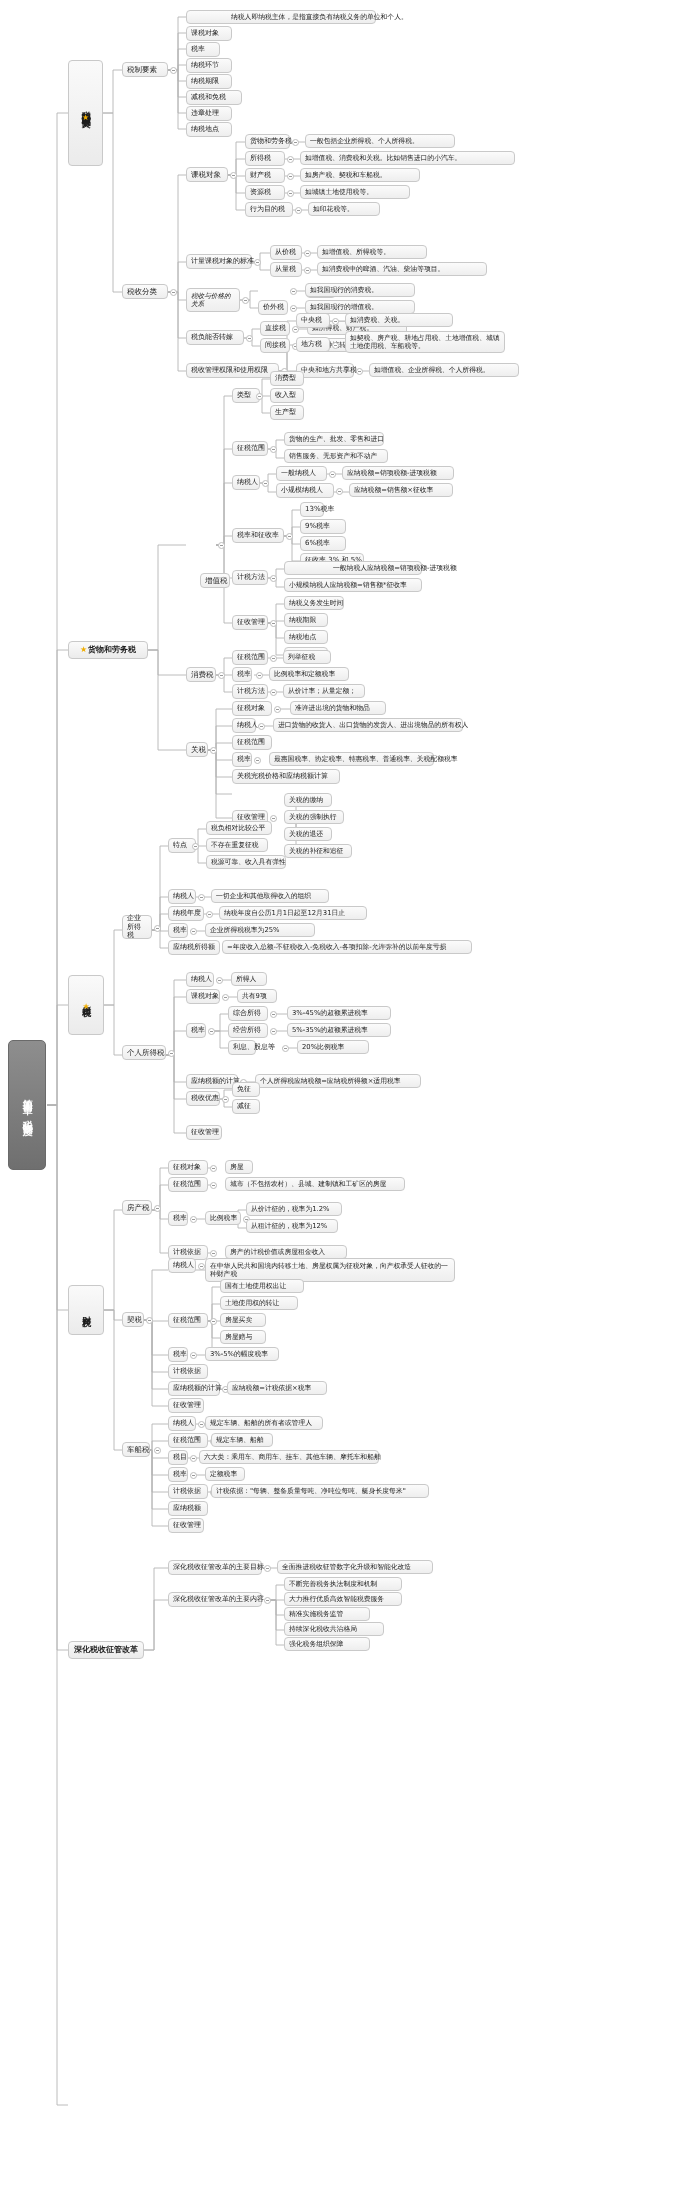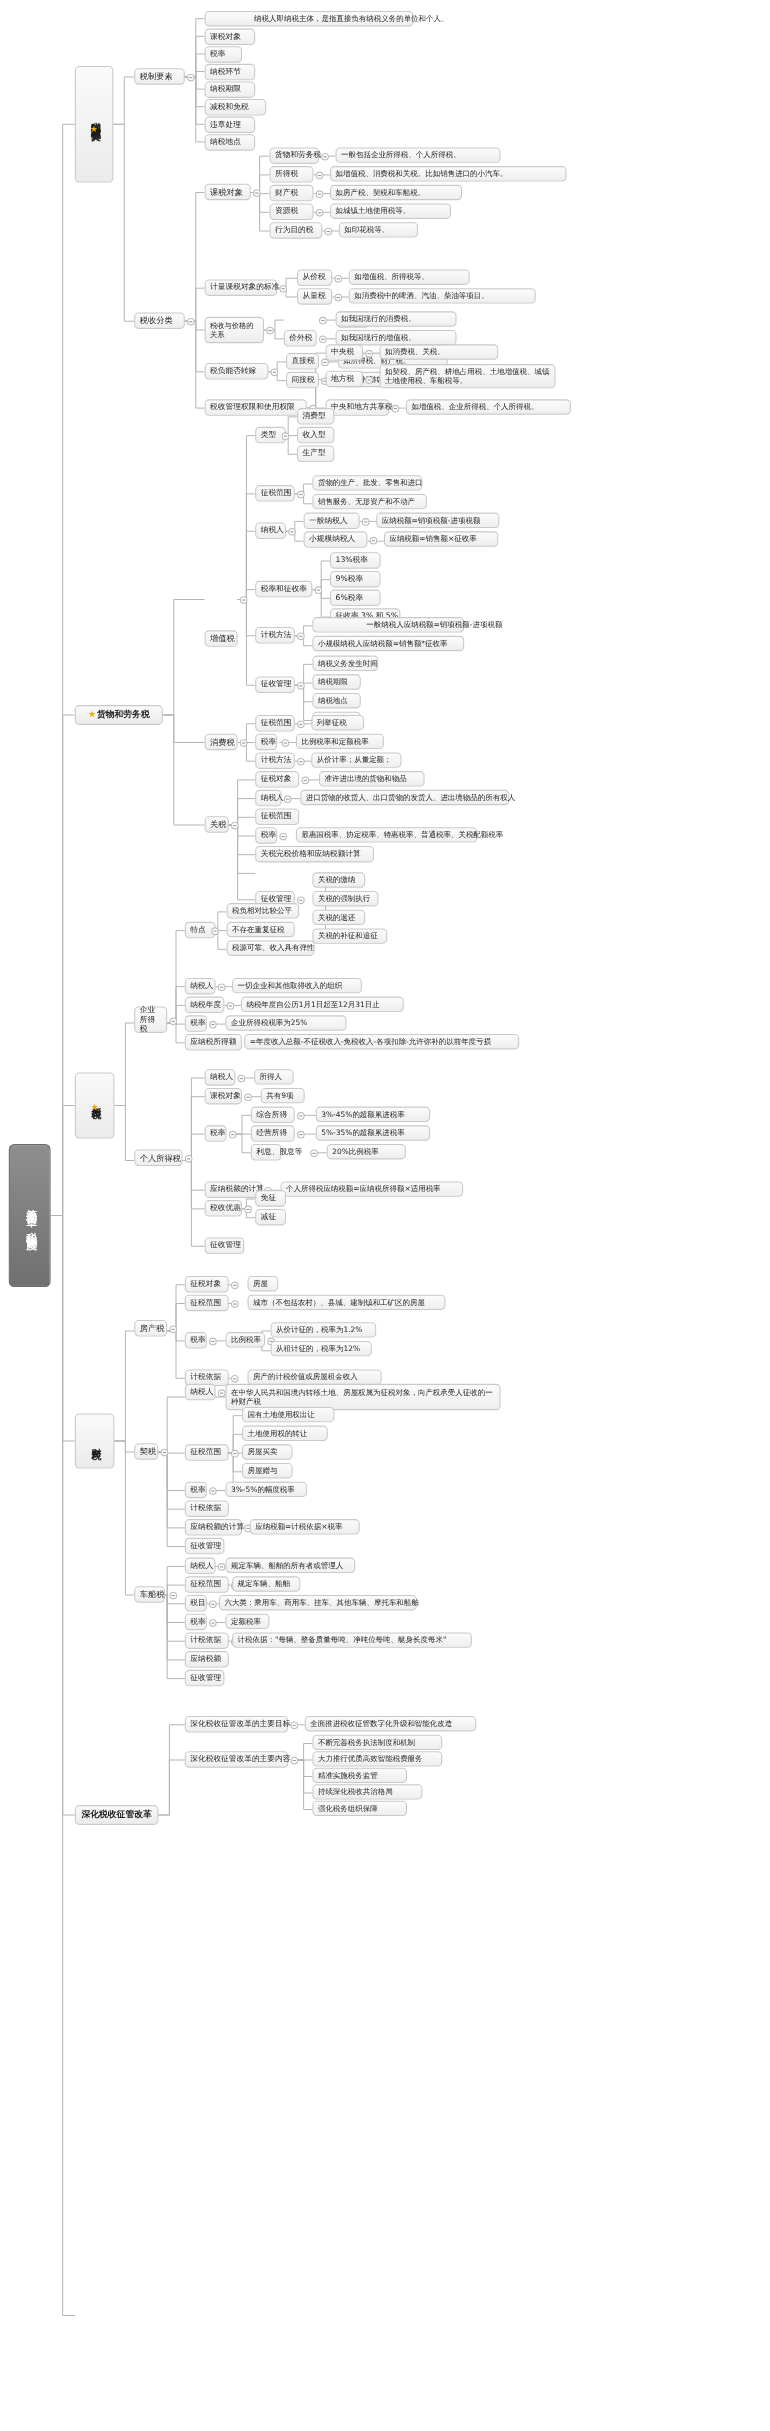--- a/index.html
+++ b/index.html
@@ -344,21 +344,21 @@
     <div class="toggle" style="left: 295px; top: 207px;"></div>
     <div class="node lvl4" style="left: 308px; top: 202px; width: 72px;">如印花税等。</div>
     <div class="node lvl3" style="left: 186px; top: 254px; width: 66px;">计量课税对象的标准</div>
     <div class="toggle" style="left: 254px; top: 259px;"></div>
     <div class="node lvl3" style="left: 270px; top: 245px; width: 32px;">从价税</div>
     <div class="toggle" style="left: 304px; top: 250px;"></div>
     <div class="node lvl4" style="left: 317px; top: 245px; width: 110px;">如增值税、所得税等。</div>
     <div class="node lvl3" style="left: 270px; top: 262px; width: 32px;">从量税</div>
     <div class="toggle" style="left: 304px; top: 267px;"></div>
     <div class="node lvl4" style="left: 317px; top: 262px; width: 170px;">如消费税中的啤酒、汽油、柴油等项目。</div>
-    <div class="node lvl3 wrap" style="left: 186px; top: 288px; width: 54px; height: 24px; font-size: 6.6px;">税收与价格的关系</div>
+    <div class="node lvl3 wrap" style="left: 186px; top: 288px; width: 54px; height: 24px; font-size: 6.6px; font-style: italic;">税收与价格的关系</div>
     <div class="toggle" style="left: 242px; top: 297px;"></div>
     <div class="node lvl3" style="left: 258px; top: 283px; width: 30px; margin-left: 48px;">价内税</div>
     <div class="toggle" style="left: 290px; top: 288px;"></div>
     <div class="node lvl4" style="left: 305px; top: 283px; width: 110px;">如我国现行的消费税。</div>
     <div class="node lvl3" style="left: 258px; top: 300px; width: 30px;">价外税</div>
     <div class="toggle" style="left: 290px; top: 305px;"></div>
     <div class="node lvl4" style="left: 305px; top: 300px; width: 110px;">如我国现行的增值税。</div>
     <div class="node lvl3" style="left: 186px; top: 330px; width: 58px;">税负能否转嫁</div>
     <div class="toggle" style="left: 246px; top: 335px;"></div>
     <div class="node lvl3" style="left: 260px; top: 321px; width: 30px;">直接税</div>
@@ -371,42 +371,42 @@
     <div class="toggle" style="left: 281px; top: 368px;"></div>
     <div class="node lvl3" style="left: 296px; top: 313px; width: 34px;">中央税</div>
     <div class="toggle" style="left: 332px; top: 318px;"></div>
     <div class="node lvl4" style="left: 345px; top: 313px; width: 108px;">如消费税、关税。</div>
     <div class="node lvl3" style="left: 296px; top: 337px; width: 34px;">地方税</div>
     <div class="toggle" style="left: 332px; top: 342px;"></div>
     <div class="node lvl4 wrap" style="left: 345px; top: 331px; width: 160px; height: 22px;">如契税、房产税、耕地占用税、土地增值税、城镇土地使用税、车船税等。</div>
     <div class="node lvl3" style="left: 296px; top: 363px; width: 58px;">中央和地方共享税</div>
     <div class="toggle" style="left: 356px; top: 368px;"></div>
     <div class="node lvl4" style="left: 369px; top: 363px; width: 150px;">如增值税、企业所得税、个人所得税。</div>
-    <div class="node lvl2" style="left: 186px; top: 537px; width: 30px; margin-top: 36px;">增值税</div>
+    <div class="node lvl2" style="left: 200px; top: 537px; width: 30px; margin-top: 36px;">增值税</div>
     <div class="toggle" style="left: 218px; top: 542px;"></div>
     <div class="node lvl3" style="left: 232px; top: 388px; width: 28px;">类型</div>
     <div class="toggle" style="left: 256px; top: 393px;"></div>
     <div class="node lvl3" style="left: 270px; top: 371px; width: 34px;">消费型</div>
     <div class="node lvl3" style="left: 270px; top: 388px; width: 34px;">收入型</div>
     <div class="node lvl3" style="left: 270px; top: 405px; width: 34px;">生产型</div>
     <div class="node lvl3" style="left: 232px; top: 441px; width: 36px;">征税范围</div>
     <div class="toggle" style="left: 270px; top: 446px;"></div>
     <div class="node lvl4" style="left: 284px; top: 432px; width: 100px;">货物的生产、批发、零售和进口</div>
     <div class="node lvl4" style="left: 284px; top: 449px; width: 104px;">销售服务、无形资产和不动产</div>
     <div class="node lvl3" style="left: 232px; top: 475px; width: 28px;">纳税人</div>
     <div class="toggle" style="left: 262px; top: 480px;"></div>
     <div class="node lvl3" style="left: 276px; top: 466px; width: 51px;">一般纳税人</div>
     <div class="toggle" style="left: 329px; top: 471px;"></div>
     <div class="node lvl4" style="left: 342px; top: 466px; width: 112px;">应纳税额=销项税额-进项税额</div>
     <div class="node lvl3" style="left: 276px; top: 483px; width: 58px;">小规模纳税人</div>
     <div class="toggle" style="left: 336px; top: 488px;"></div>
     <div class="node lvl4" style="left: 349px; top: 483px; width: 104px;">应纳税额=销售额×征收率</div>
     <div class="node lvl3" style="left: 232px; top: 528px; width: 52px;">税率和征收率</div>
     <div class="toggle" style="left: 286px; top: 533px;"></div>
-    <div class="node lvl3" style="left: 300px; top: 502px; width: 46px;">13%税率</div>
+    <div class="node lvl3" style="left: 300px; top: 502px; width: 24px;">13%税率</div>
     <div class="node lvl3" style="left: 300px; top: 519px; width: 46px;">9%税率</div>
     <div class="node lvl3" style="left: 300px; top: 536px; width: 46px;">6%税率</div>
     <div class="node lvl3" style="left: 300px; top: 553px; width: 64px;">征收率 3% 和 5%</div>
     <div class="node lvl3" style="left: 232px; top: 570px; width: 36px;">计税方法</div>
     <div class="toggle" style="left: 270px; top: 575px;"></div>
     <div class="node lvl4" style="left: 284px; top: 561px; width: 138px; padding-left: 48px;">一般纳税人应纳税额=销项税额-进项税额</div>
     <div class="node lvl4" style="left: 284px; top: 578px; width: 138px;">小规模纳税人应纳税额=销售额*征收率</div>
     <div class="node lvl3" style="left: 232px; top: 615px; width: 36px;">征收管理</div>
     <div class="toggle" style="left: 270px; top: 620px;"></div>
     <div class="node lvl4" style="left: 284px; top: 596px; width: 60px;">纳税义务发生时间</div>

